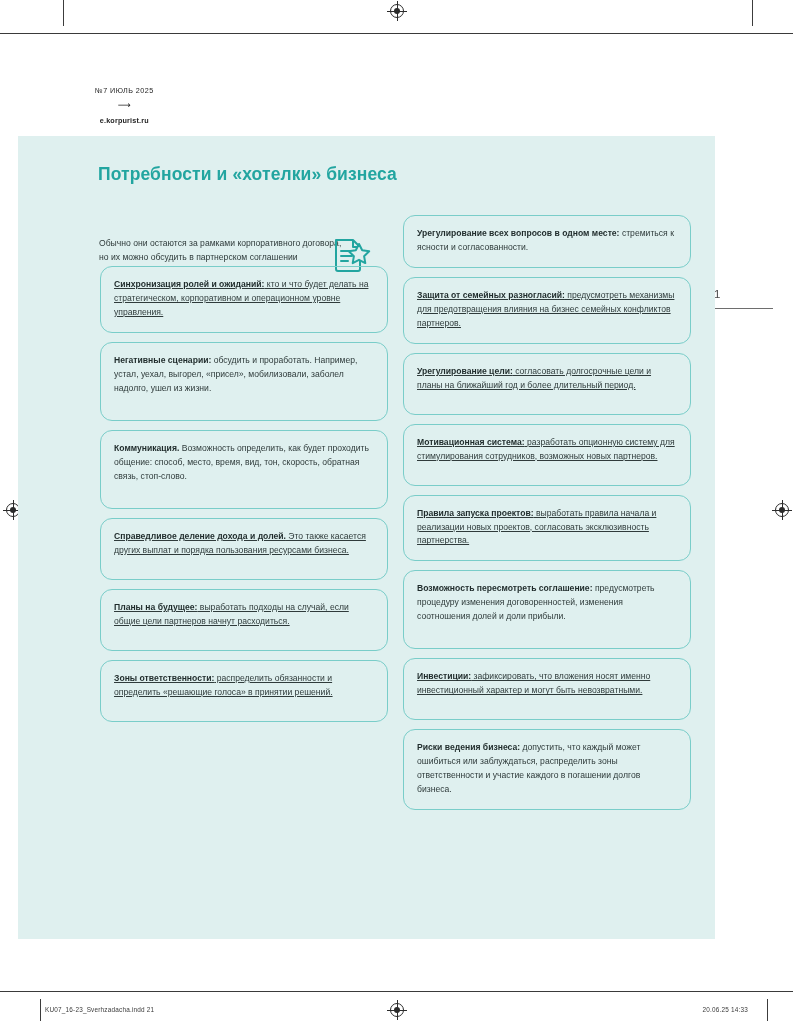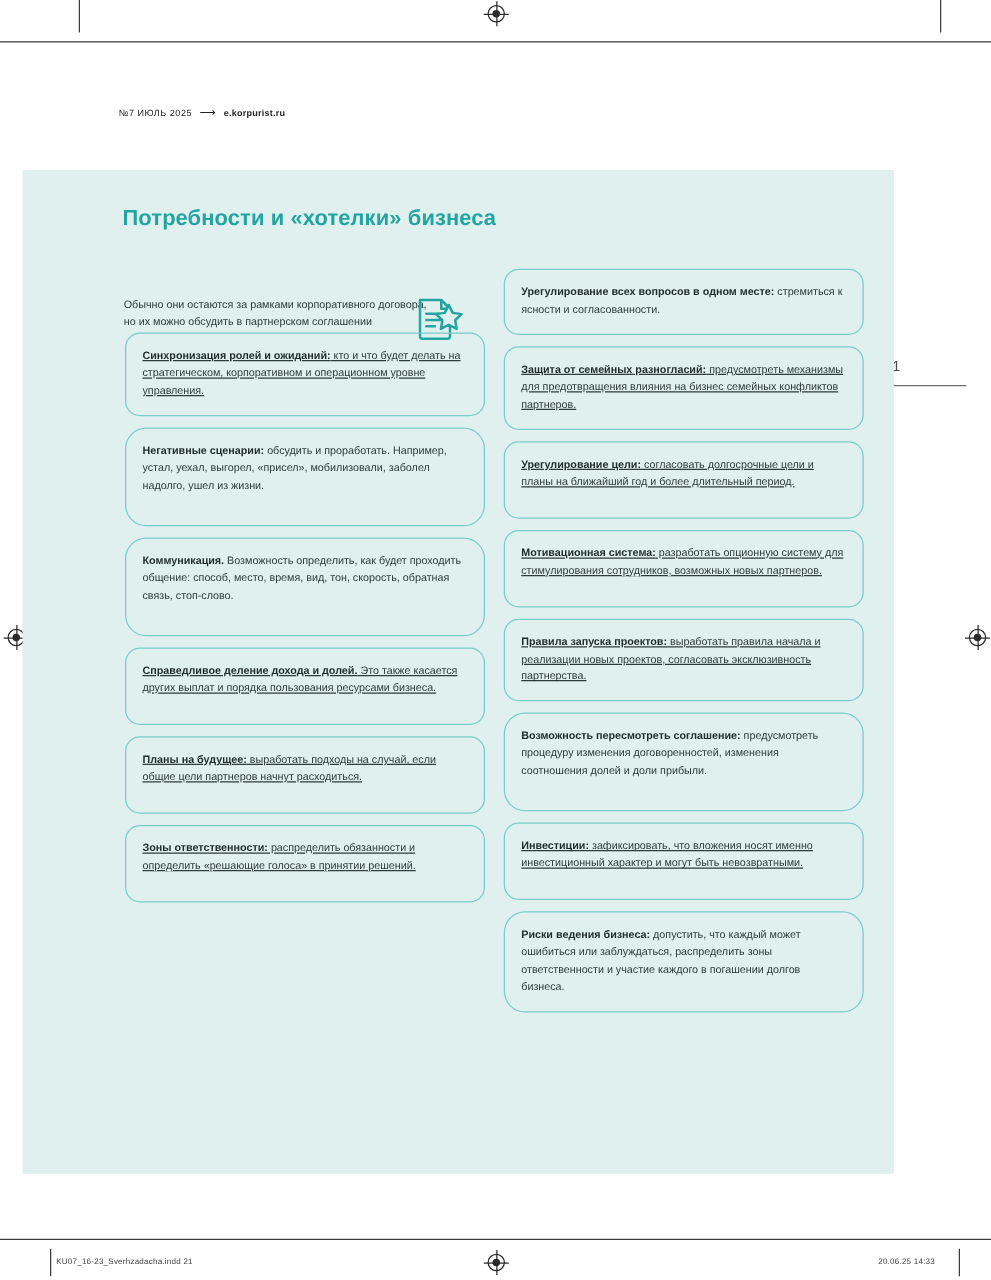--- a/index.html
+++ b/index.html
@@ -29,20 +29,21 @@
 
   .rule-top { position: absolute; left: 0; top: 33px; width: 793px; height: 1px; background: #3a3a3a; }
   .rule-bottom { position: absolute; left: 0; top: 991px; width: 793px; height: 1px; background: #3a3a3a; }
 
   
   .runhead {
     position: absolute; left: 95px; top: 86px;
     font-size: 7.2px; letter-spacing: 0.45px;
     color: #232323; display: flex; align-items: center; gap: 6px;
     white-space: nowrap;
+    flex-direction: column;
   }
   .runhead .issue { font-weight: 400; }
   .runhead .arrow { font-size: 9px; line-height: 1; color: #232323; }
   .runhead .site { font-weight: 700; letter-spacing: 0.2px; }
 
   
   .folio {
     position: absolute; right: 28px; top: 288px;
     width: 66px; text-align: left; padding-left: 8px;
   }
@@ -83,21 +84,21 @@
     padding: 11px 13px 12px 13px;
     font-size: 8.6px;
     line-height: 1.62;
     color: #2f3b3b;
   }
   .card + .card { margin-top: 9px; }
   .card b { font-weight: 700; color: #1f2b2b; }
 
   
   .h3 { min-height: 62px; text-decoration: underline; }
-  .h4 { min-height: 79px; border-radius: 17px; }
+  .h4 { min-height: 79px; }
   .h2 { min-height: 45px; }
 
   
   .slug-left {
     position: absolute; left: 45px; top: 1006px;
     font-size: 6.4px; color: #3a3a3a; letter-spacing: 0.2px; white-space: nowrap;
   }
   .slug-right {
     position: absolute; right: 45px; top: 1006px;
     font-size: 6.4px; color: #3a3a3a; letter-spacing: 0.2px; white-space: nowrap;

